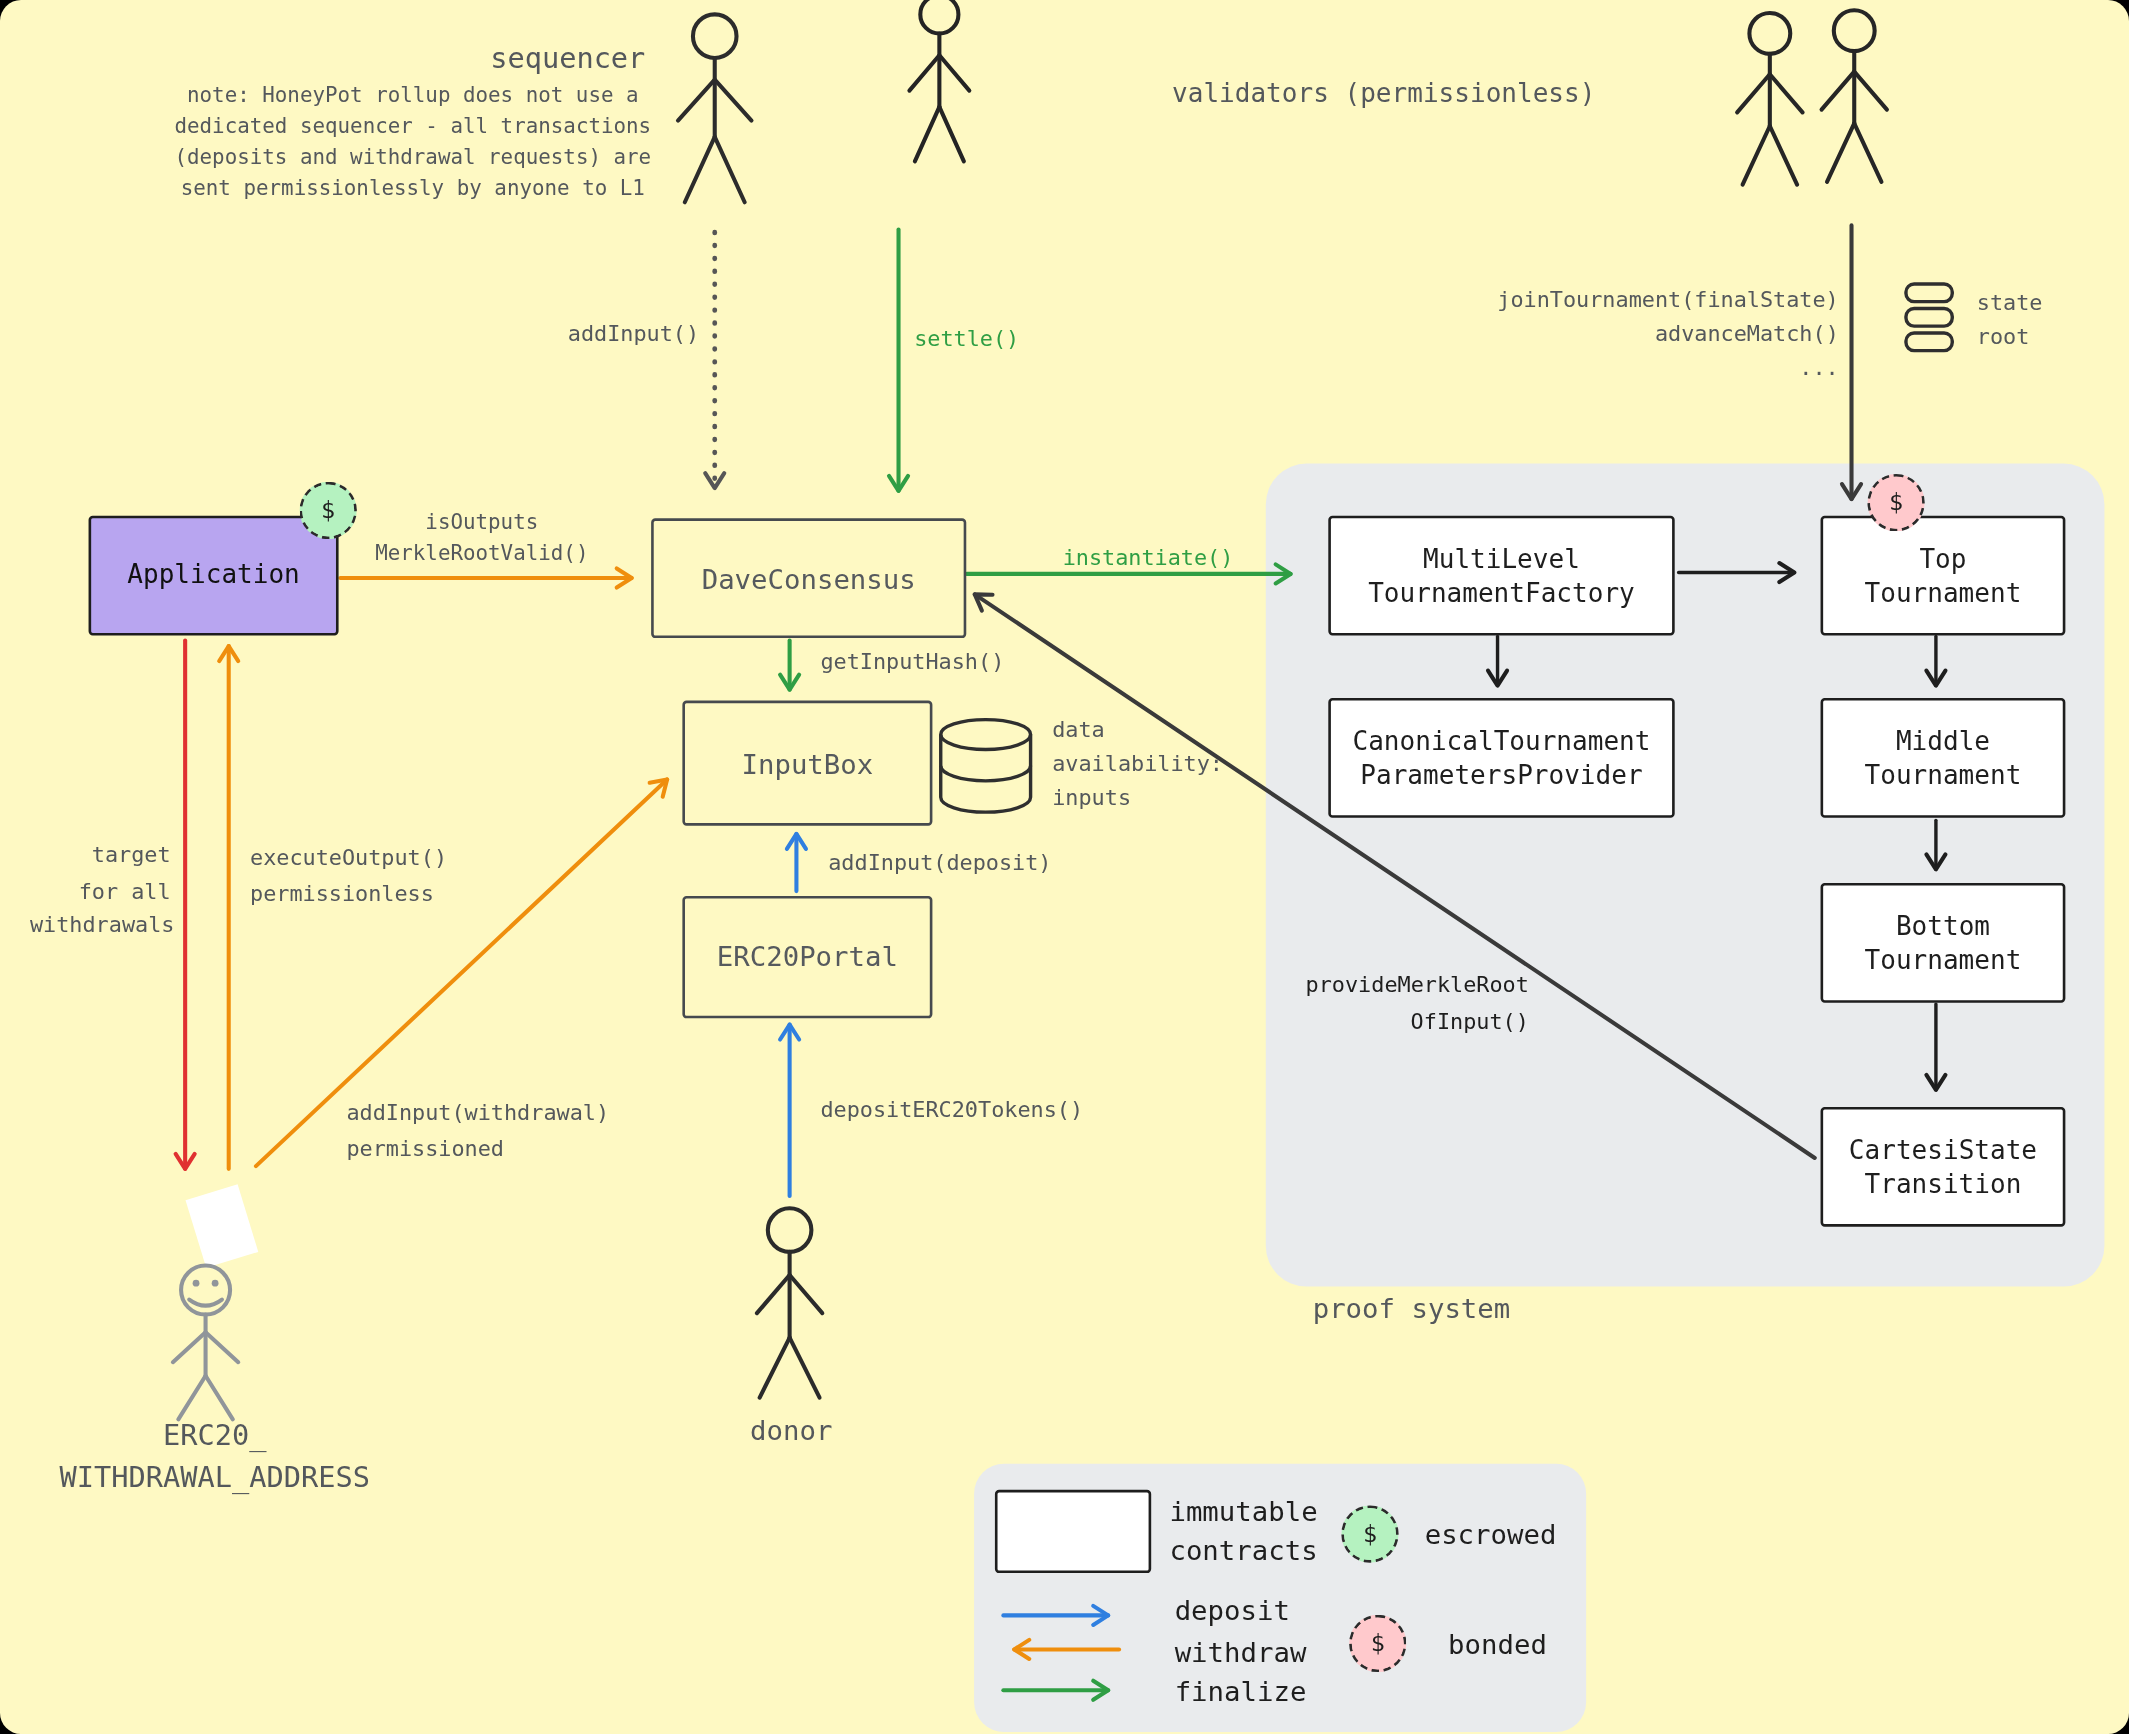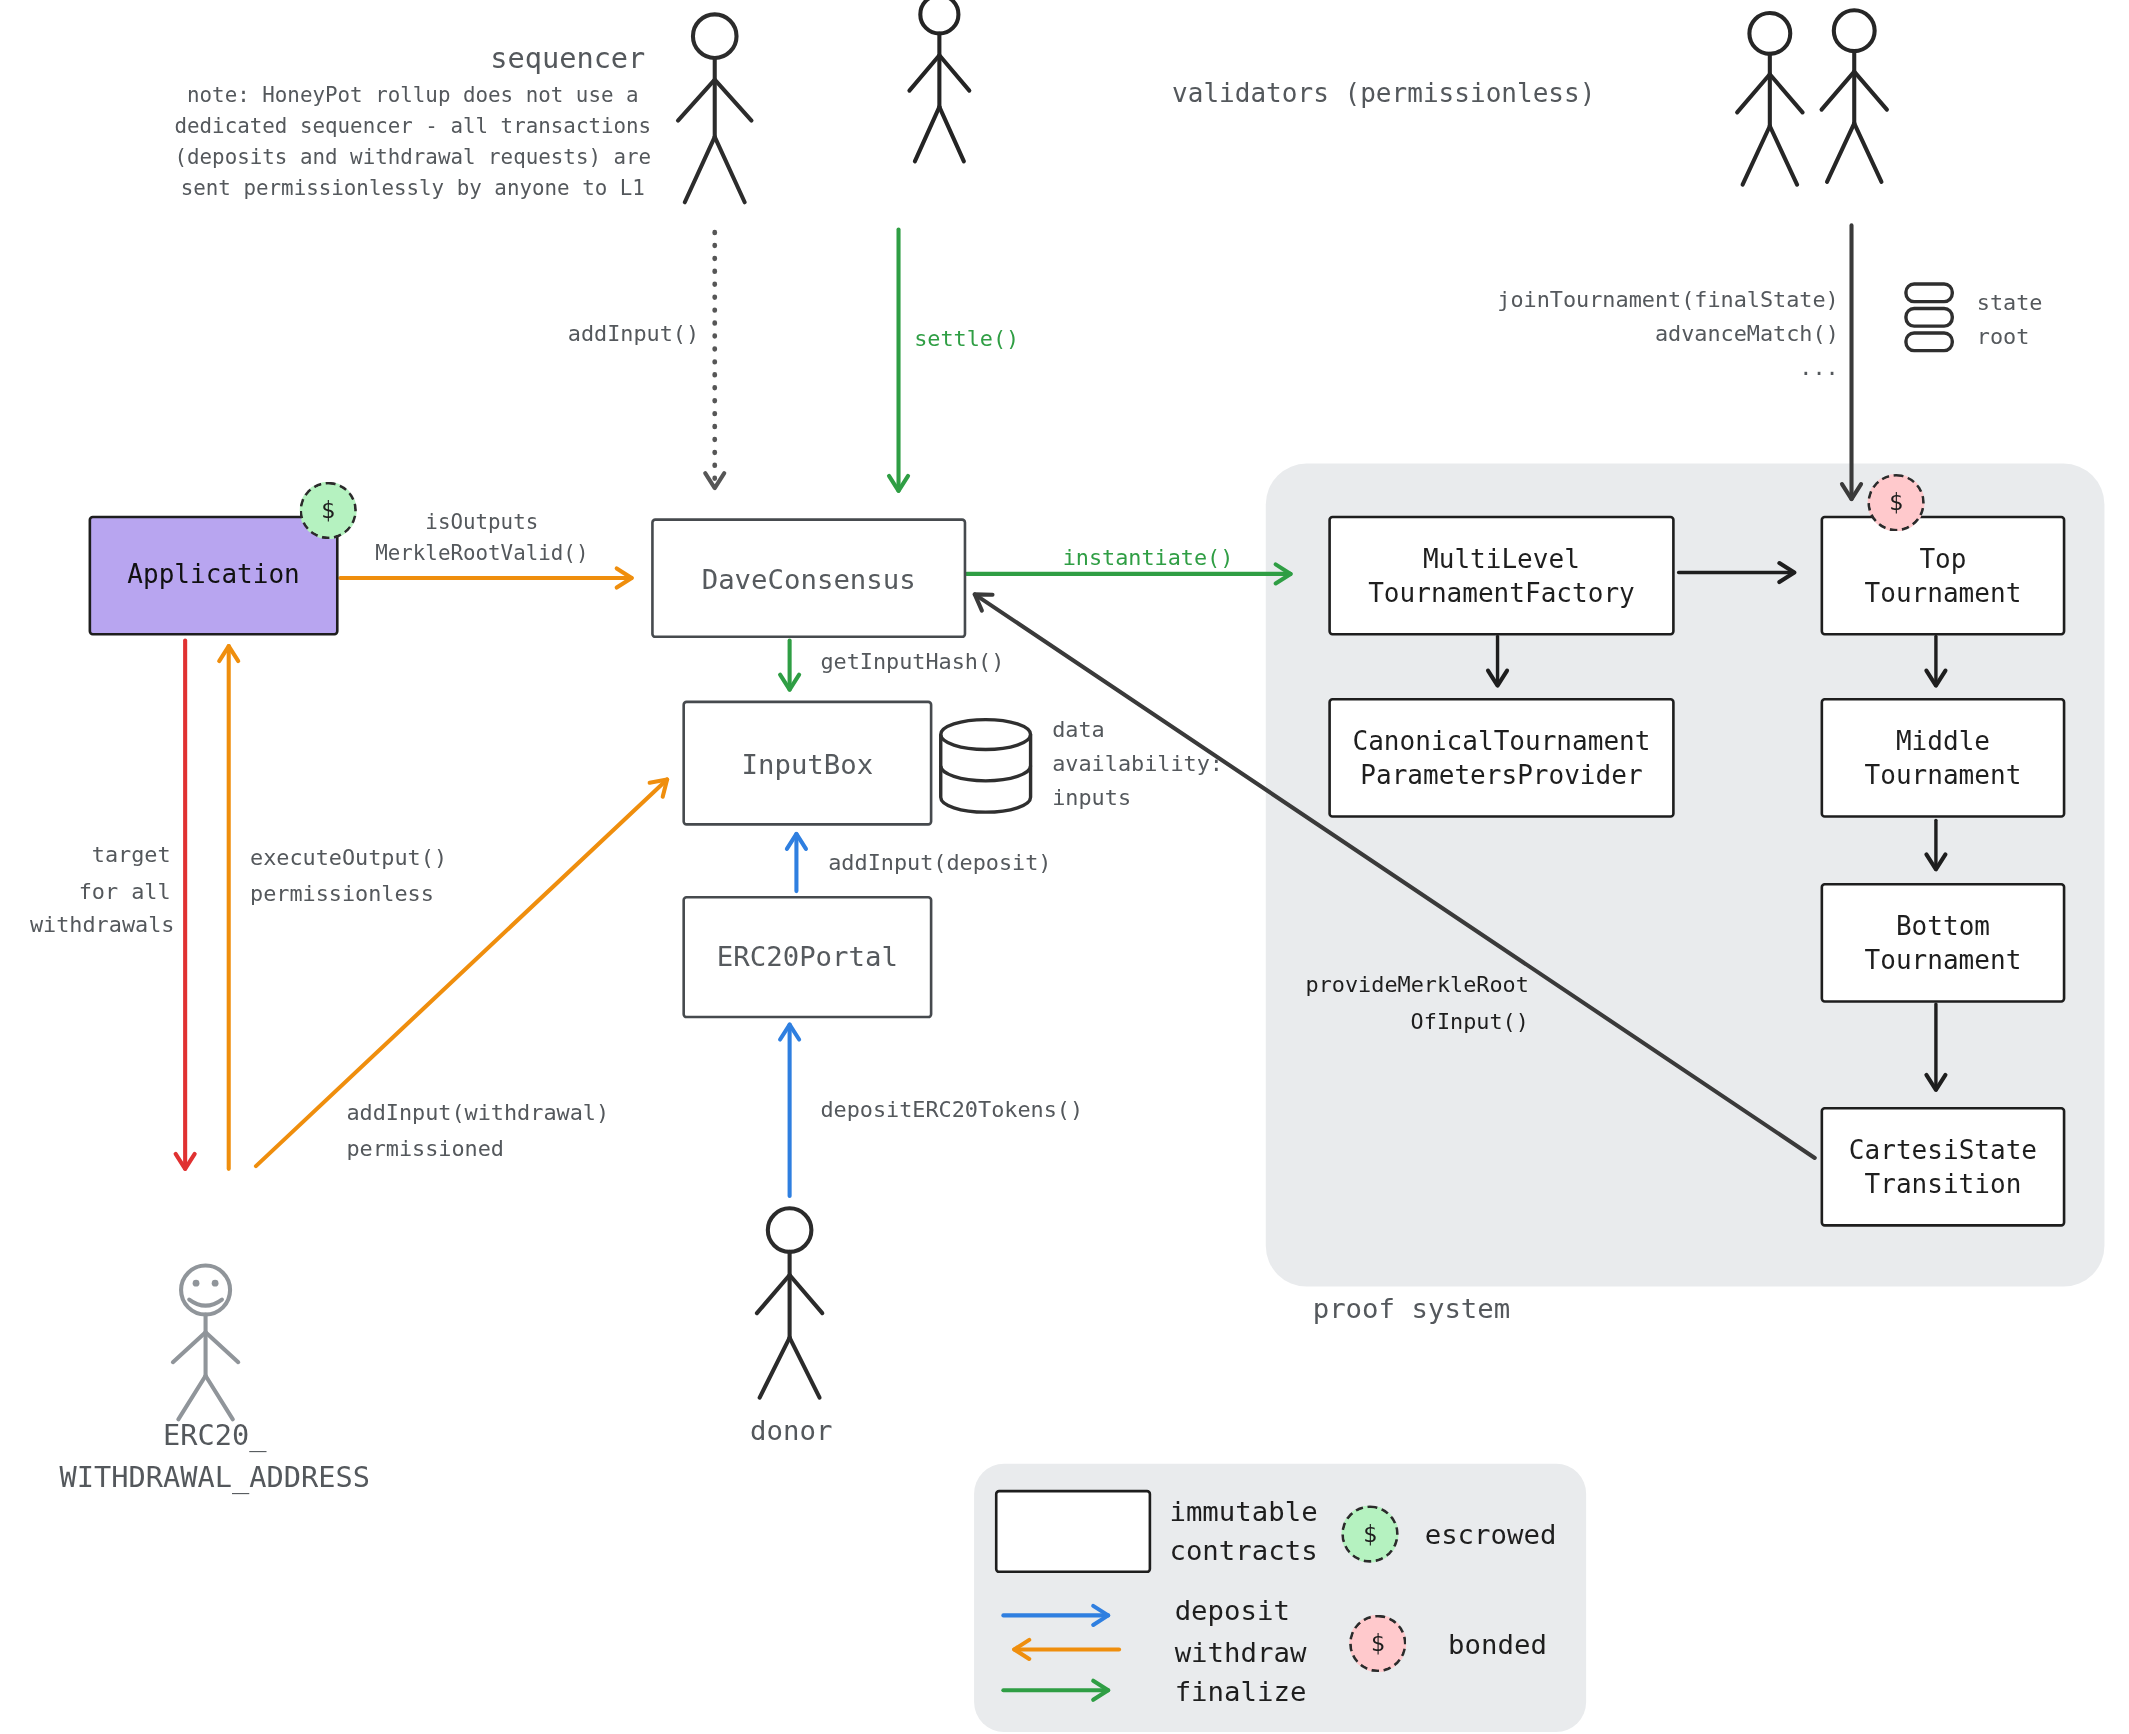--- a/index.html
+++ b/index.html
@@ -1,17 +1,17 @@
 <!DOCTYPE html>
 <html style="font-size:8.4px"><head>
 <meta charset="utf-8">
 <title>HoneyPot Rollup Architecture Diagram</title>
 <style>
   html,body{margin:0;padding:0;background:#000;}
-  .viewport{position:relative;width:2129px;height:1734px;background:#ffffff;overflow:hidden;}
+  .viewport{position:relative;width:2129px;height:1734px;background:#fef9c3;overflow:hidden;border-radius:21px;}
   .canvas{position:absolute;left:0;top:0;width:817px;height:666px;transform:scale(2.6045);transform-origin:0 0;
           font-family:"DejaVu Sans Mono", monospace;}
   .panel{position:absolute;background:#e9ebed;}
   .t{position:absolute;white-space:pre;color:#54585c;}
   .t.center{text-align:center;}
   .t.right{text-align:right;}
   .t.green{color:#2f9e44;}
   .t.black{color:#1e1e1e;}
   .box{position:absolute;display:flex;align-items:center;justify-content:center;text-align:center;}
   .box .lbl{white-space:pre;line-height:1.35;}

